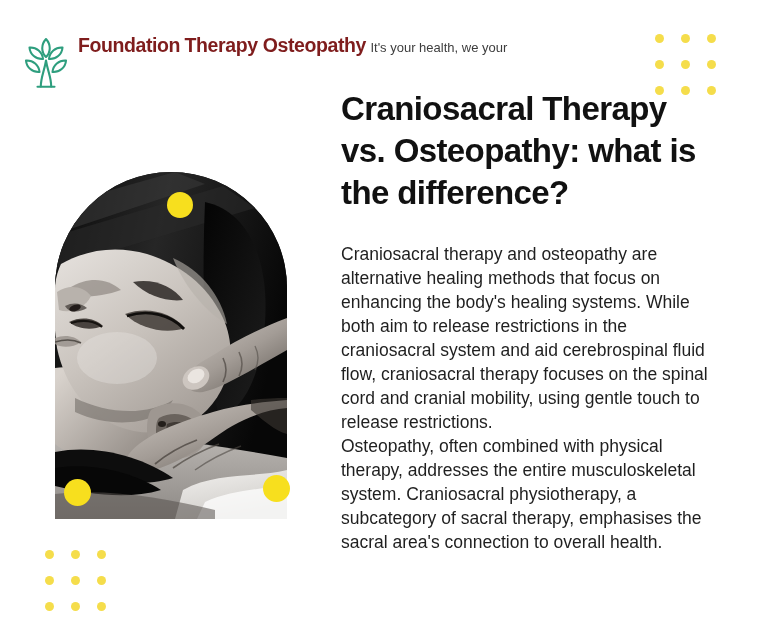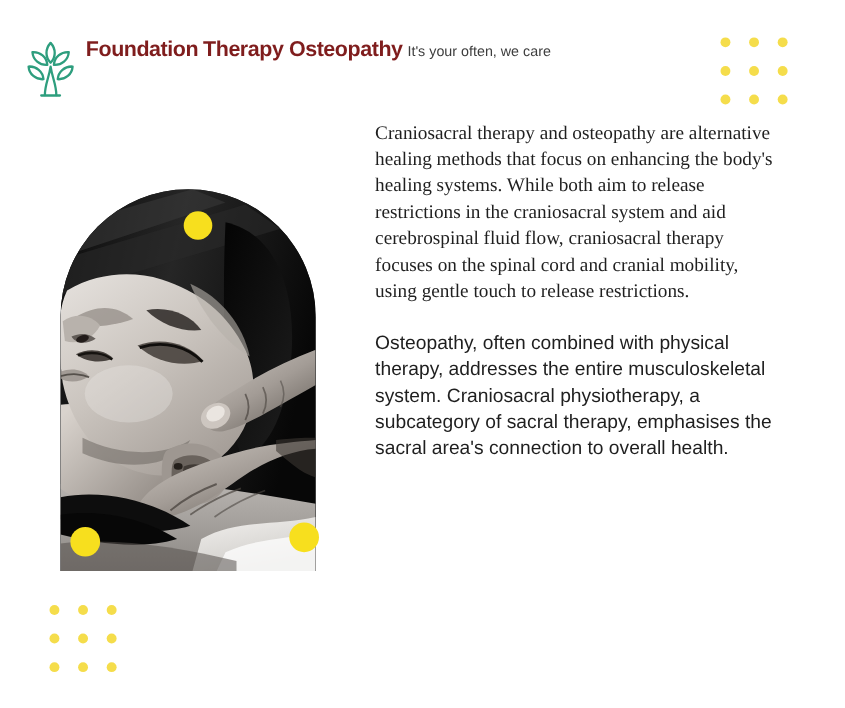--- a/index.html
+++ b/index.html
@@ -126,22 +126,22 @@
     color: #111111;
     margin: 0;
   }
   .body-para {
     font-family: "Liberation Sans", sans-serif;
     font-size: 17.5px;
     line-height: 24px;
     color: #1f1f1f;
     margin: 0;
   }
-  #body-paragraph-1 { margin-top: 20px; font-family: Liberation Serif, serif; }
-  #body-paragraph-2 { margin-top: 23px; }
+  #body-paragraph-1 { margin-top: 28px; }
+  #body-paragraph-2 { }
 </style>
 </head>
 <body>
 
 <div class="canvas">
 
   <div class="logo-block">
     <span class="logo-mark">
       <svg viewBox="0 0 48 56" xmlns="http://www.w3.org/2000/svg" fill="none" stroke="#2e9e7e" stroke-width="2.1" stroke-linecap="round" stroke-linejoin="round">
 
@@ -155,21 +155,21 @@
 
         <path d="M44 25.5 C43.5 32.5 37.5 37.5 30.5 37 C31 30 37 25 44 25.5 Z"></path>
 
         <path d="M18.8 51.5 C18.8 42 22.4 36 24 25.5 C25.6 36 29.2 42 29.2 51.5"></path>
         <path d="M15.5 51.8 H32.5"></path>
       </svg>
     </span>
     <span class="logo-text">
       <span class="logo-line">Foundation</span>
       <span class="logo-line">Therapy Osteopathy</span>
-      <span class="logo-tagline">It's your often, we care</span>
+      <span class="logo-tagline">It's your health, we your</span>
     </span>
   </div>
 
   <div class="dot-grid" id="dot-grid-top-right">
     <span class="dot"></span>
     <span class="dot"></span>
     <span class="dot"></span>
     <span class="dot"></span>
     <span class="dot"></span>
     <span class="dot"></span>
@@ -303,17 +303,18 @@
 
         <path d="M0 322 C52 316 110 326 160 338 L160 347 L0 347 Z" fill="#55514d" opacity="0.55"></path>
       </svg>
     </div>
     <span class="photo-dot" id="photo-dot-top"></span>
     <span class="photo-dot" id="photo-dot-bottom-left"></span>
     <span class="photo-dot" id="photo-dot-bottom-right"></span>
   </div>
 
   <div class="text-col">
+    <h1 class="headline">Craniosacral Therapy vs. Osteopathy: what is the difference?</h1>
     <p class="body-para" id="body-paragraph-1">Craniosacral therapy and osteopathy are alternative healing methods that focus on enhancing the body's healing systems. While both aim to release restrictions in the craniosacral system and aid cerebrospinal fluid flow, craniosacral therapy focuses on the spinal cord and cranial mobility, using gentle touch to release restrictions.</p>
     <p class="body-para" id="body-paragraph-2">Osteopathy, often combined with physical therapy, addresses the entire musculoskeletal system. Craniosacral physiotherapy, a subcategory of sacral therapy, emphasises the sacral area's connection to overall health.</p>
   </div>
 
 </div>
 
 </body></html>

